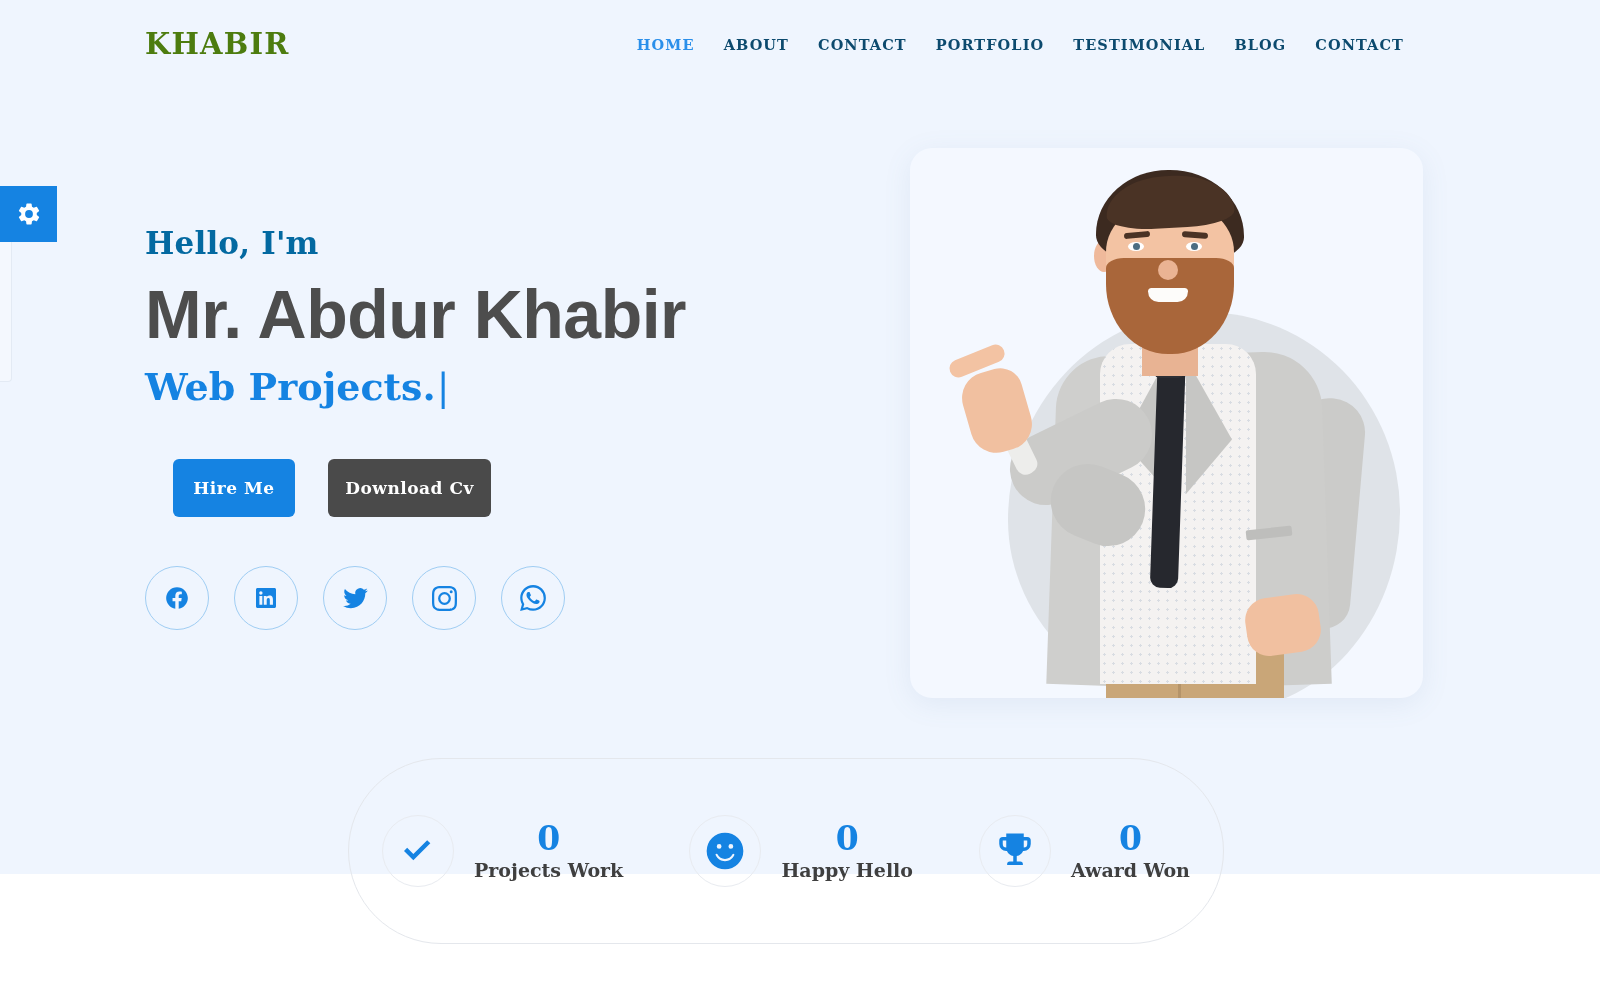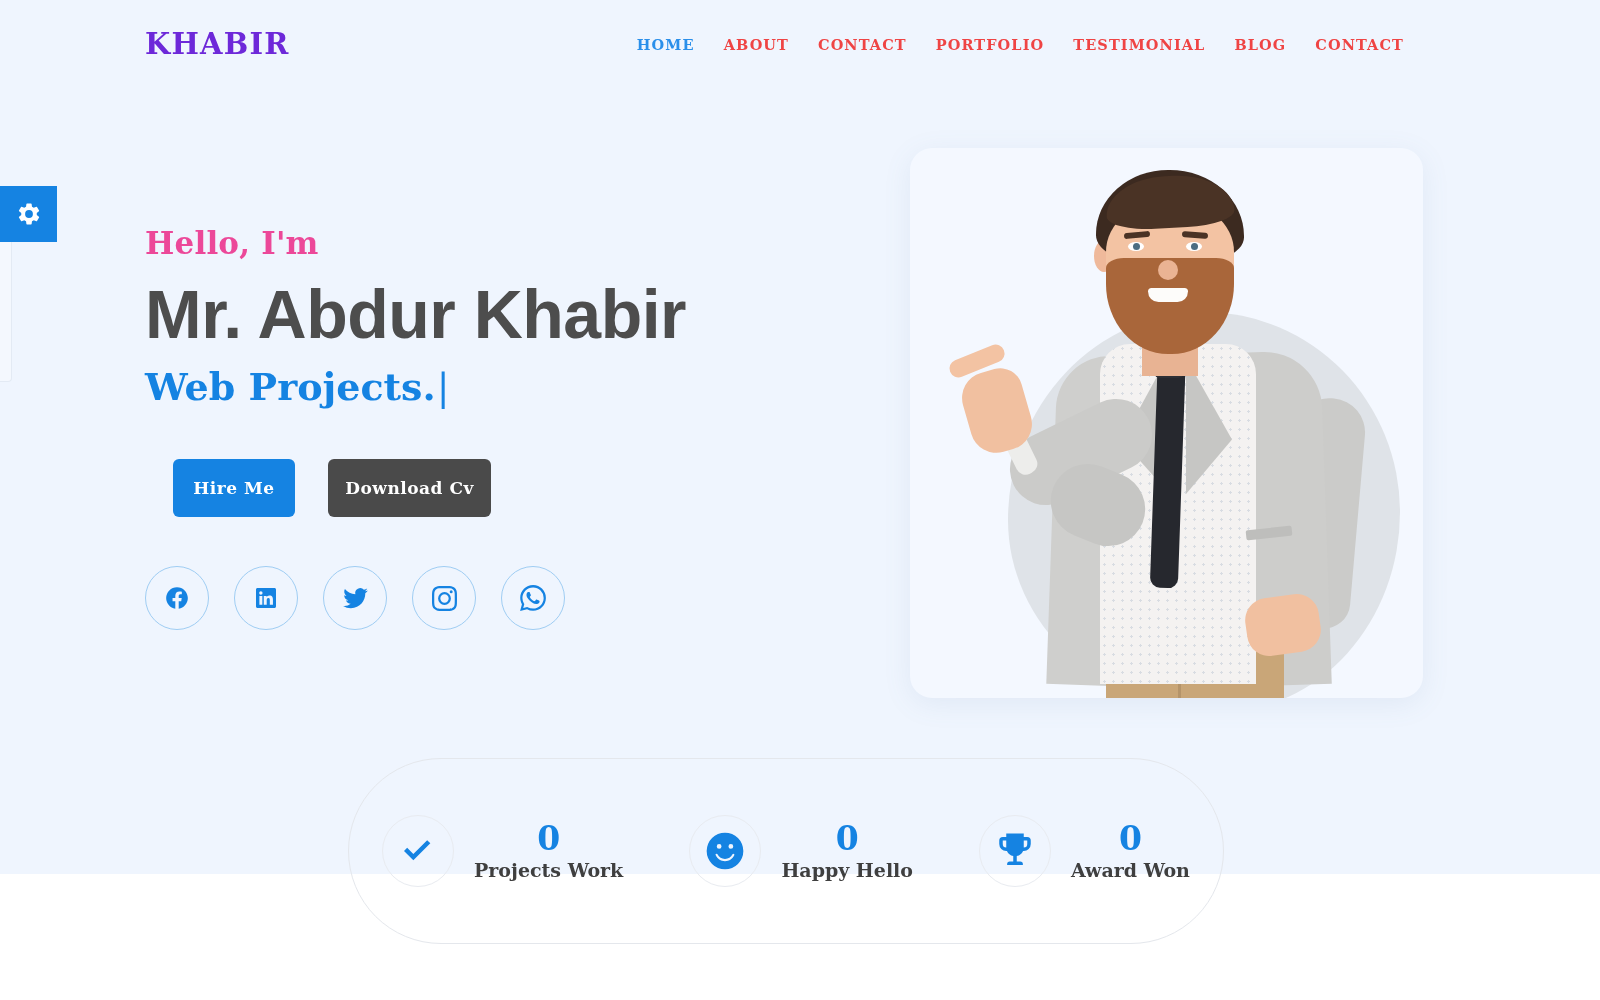--- a/index.html
+++ b/index.html
@@ -37,39 +37,39 @@
   }
 
   .brand {
     position: absolute;
     left: 145px;
     top: 30px;
     font-family: "DejaVu Serif", serif;
     font-weight: bold;
     font-size: 29px;
     letter-spacing: 1.2px;
-    color: #6d28d9;
+    color: #4d7c0f;
     line-height: 1;
   }
 
   .main-nav {
     position: absolute;
     right: 196px;
     top: 38px;
     display: flex;
     align-items: flex-end;
     gap: 29px;
   }
 
   .nav-link {
     font-family: "DejaVu Serif", serif;
     font-weight: bold;
     font-size: 14.5px;
     letter-spacing: 1.1px;
-    color: #ef4444;
+    color: #0c4a6e;
     text-decoration: none;
     line-height: 1;
     cursor: pointer;
     white-space: nowrap;
   }
   .nav-link.active { color: #2a8fea; }
 
   
   .settings-panel {
     position: absolute;
@@ -105,21 +105,21 @@
     left: 145px;
     top: 226px;
     width: 760px;
     z-index: 20;
   }
 
   .hero-greeting {
     font-family: "DejaVu Serif", serif;
     font-weight: bold;
     font-size: 31px;
-    color: #ec4899;
+    color: #0369a1;
     line-height: 1.1;
     letter-spacing: 0.2px;
   }
 
   .hero-name {
     font-family: Liberation Sans, sans-serif;
     font-weight: bold;
     font-size: 68px;
     color: #4d4d4d;
     line-height: 1.18;

